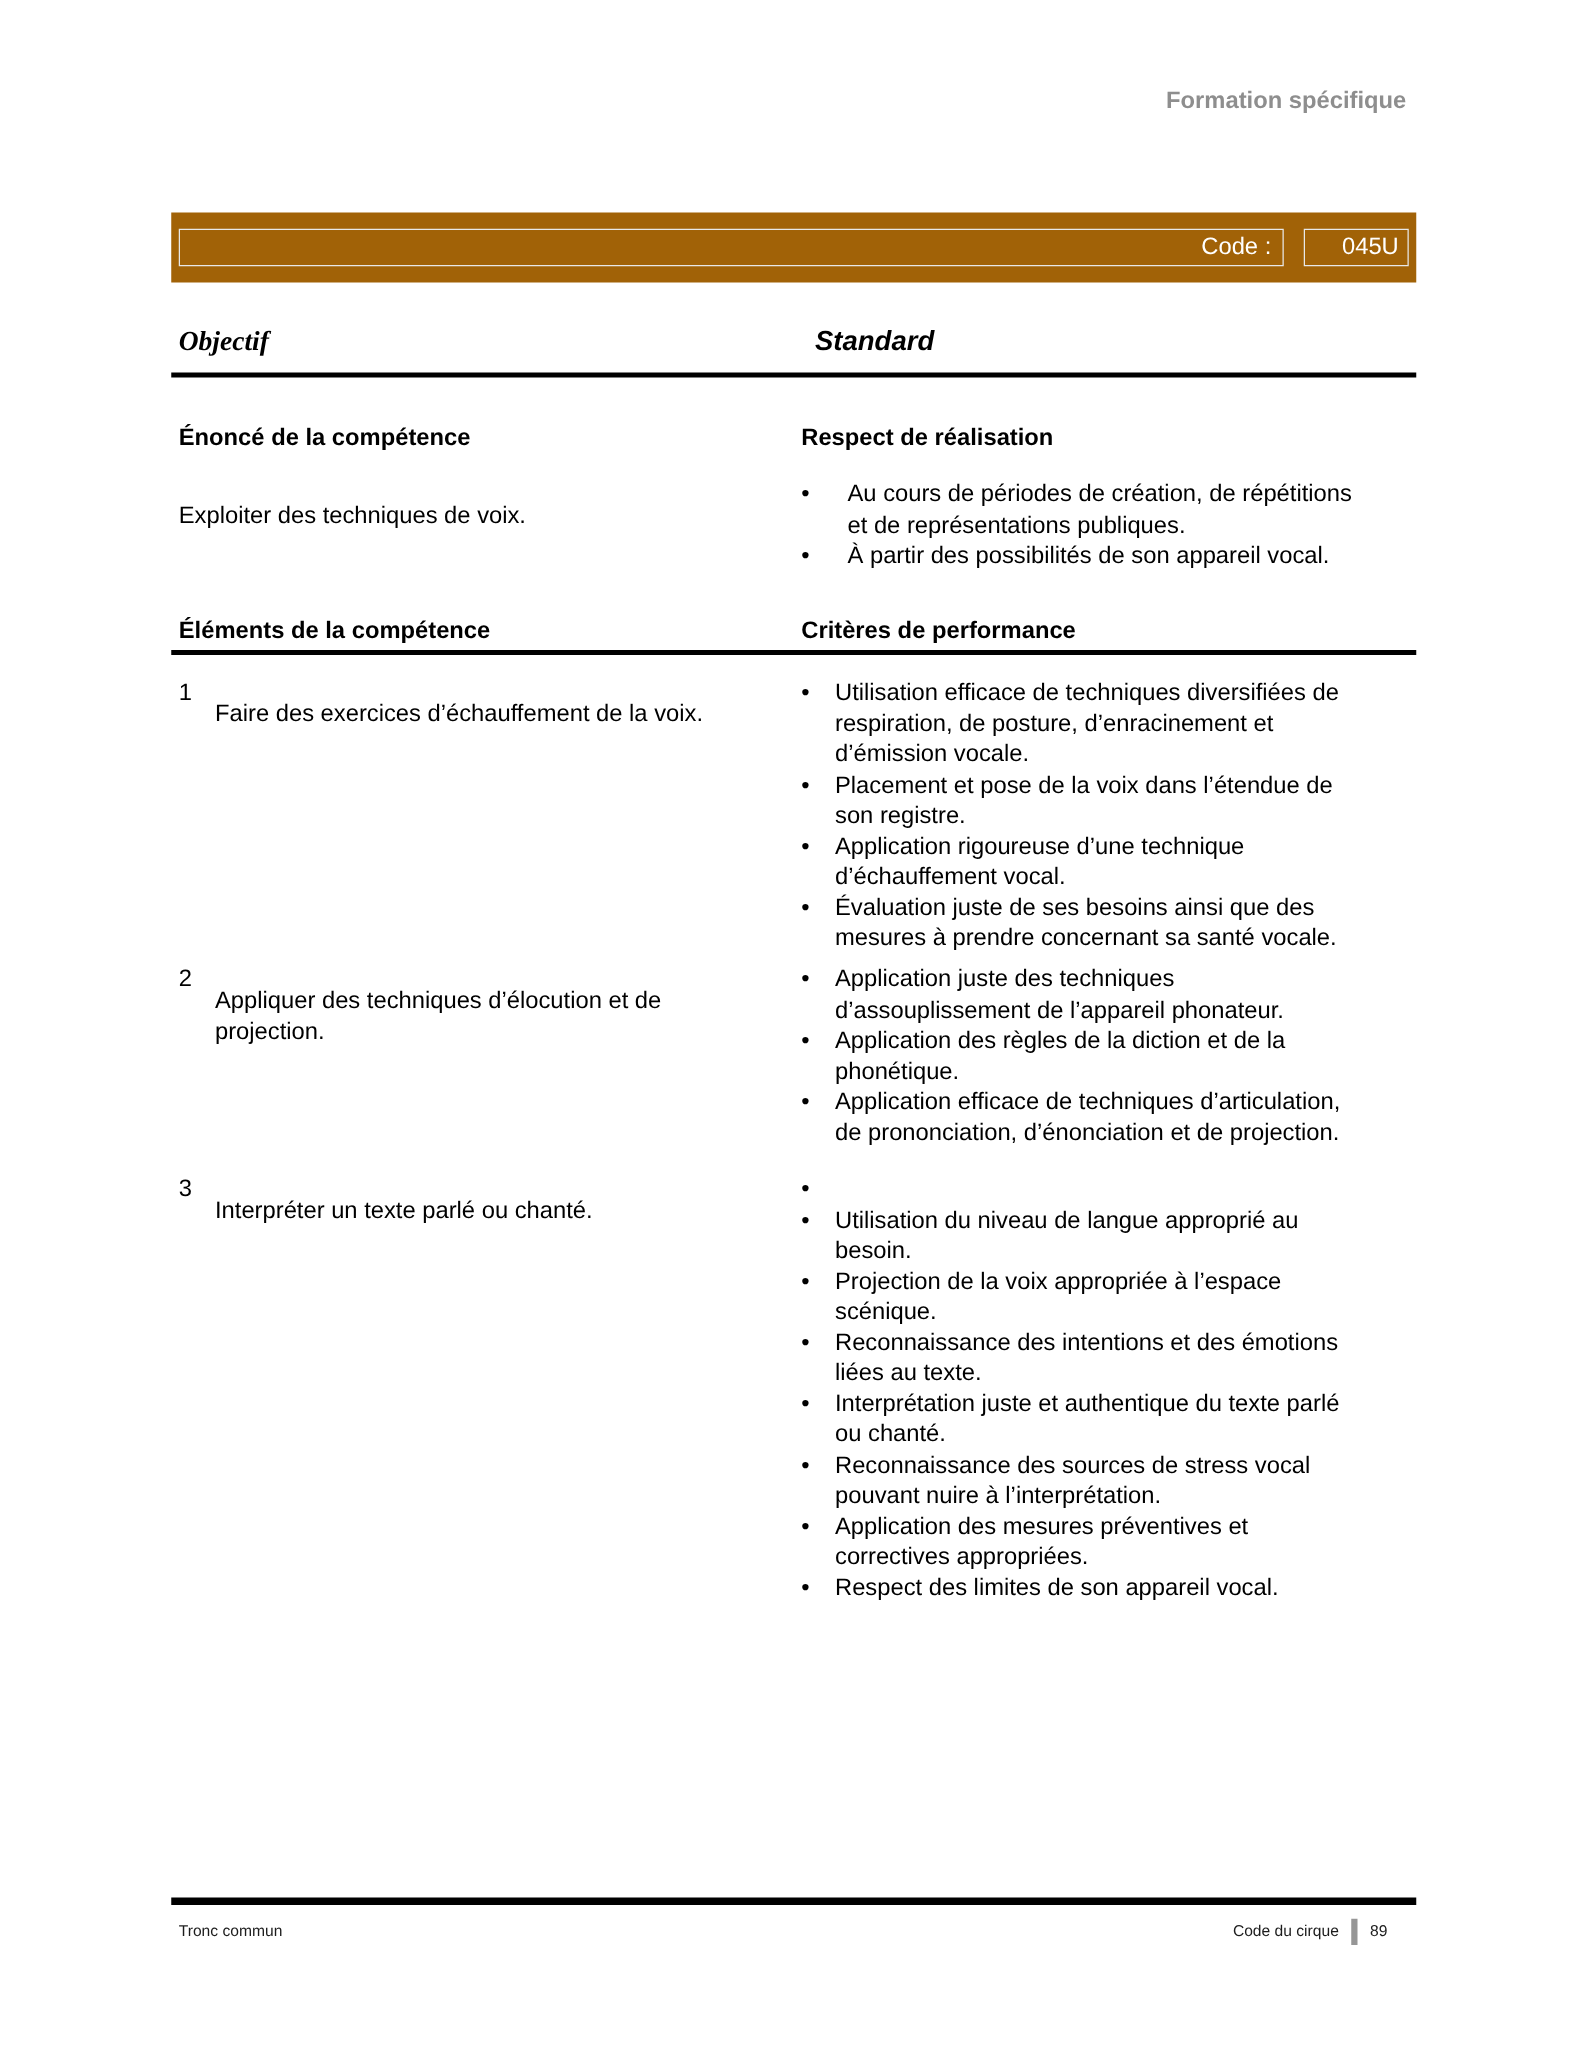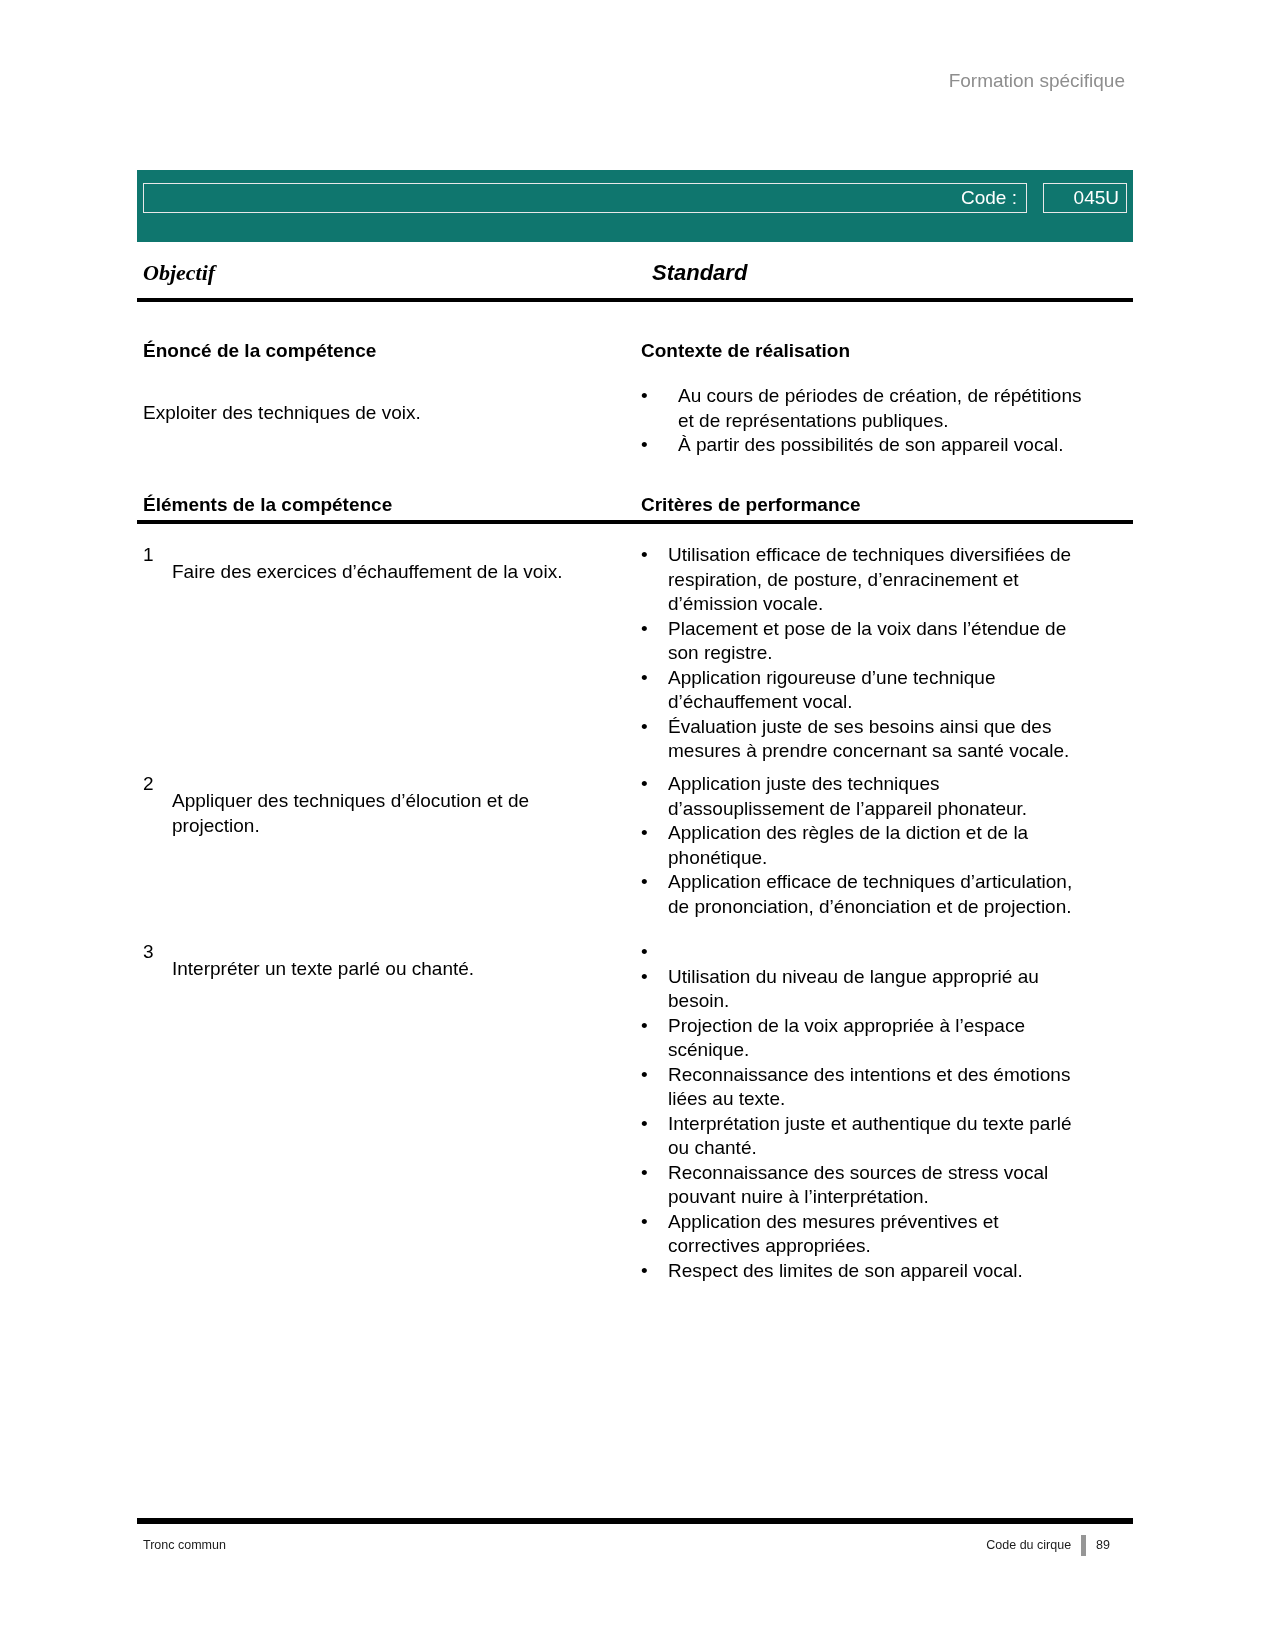--- a/index.html
+++ b/index.html
@@ -7,26 +7,26 @@
     position:relative;
     width:1275px;height:1650px;
     background:#ffffff;
     font-family:"Liberation Sans","DejaVu Sans",sans-serif;
     color:#000;
     overflow:hidden;
   }
   
   .formation-label{
     position:absolute;top:70px;right:150px;
-    font-size:19px;color:#8e8e8e;
+    font-size:19px;color:#8e8e8e;font-weight:bold;
   }
   
   .code-bar{
-    position:absolute;left:137px;top:170px;width:996px;height:72px;
-    background:#0f766e;
+    position:absolute;left:137px;top:170px;width:996px;height:56px;
+    background:#a16207;
   }
   .code-label-box{
     position:absolute;left:6px;top:13px;width:884px;height:30px;
     border:1px solid #e8e8e8;
     display:flex;align-items:center;justify-content:flex-end;
     box-sizing:border-box;padding-right:9px;
   }
   .code-value-box{
     position:absolute;left:906px;top:13px;width:84px;height:30px;
     border:1px solid #e8e8e8;
@@ -83,21 +83,21 @@
     <div class="code-value-box">
       <span class="white-text">045U</span>
     </div>
   </div>
 
   <div class="col-head left">Objectif</div>
   <div class="col-head right">Standard</div>
   <div class="rule head-rule"></div>
 
   <div class="abs left-col bold-head" style="top:340px">Énoncé de la compétence</div>
-  <div class="abs right-col bold-head" style="top:340px">Contexte de réalisation</div>
+  <div class="abs right-col bold-head" style="top:340px">Respect de réalisation</div>
 
   <div class="abs left-col body-text" style="top:384px">Exploiter des techniques de voix.</div>
 
   <div class="abs right-col" style="top:384px">
     <div class="bullet-row">
       <span class="bullet-marker wide">•</span>
       <div class="bullet-text">Au cours de périodes de création, de répétitions<br>et de représentations publiques.</div>
     </div>
     <div class="bullet-row">
       <span class="bullet-marker wide">•</span>

